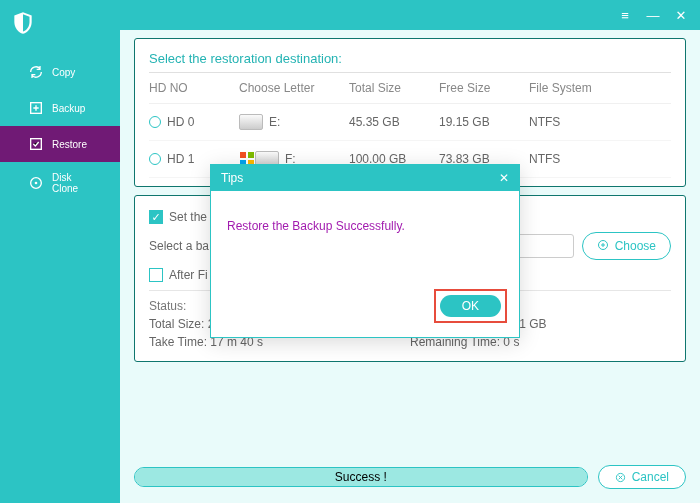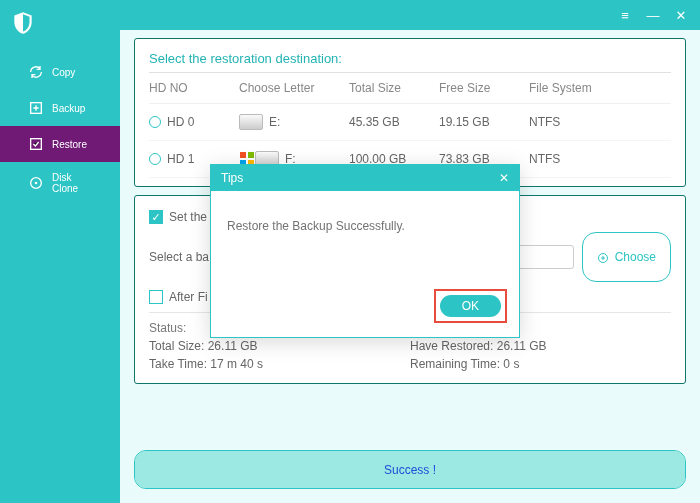--- a/index.html
+++ b/index.html
@@ -43,43 +43,43 @@
   linear-gradient(#7fba00,#7fba00) 8px 0/6px 6px no-repeat,
   linear-gradient(#00a4ef,#00a4ef) 0 8px/6px 6px no-repeat,
   linear-gradient(#ffb900,#ffb900) 8px 8px/6px 6px no-repeat; }
 
 .panel-mid { margin-top: 8px; padding: 10px 14px; }
 .chk-row { display: flex; align-items: center; gap: 6px; font-size: 12px; color: #666; margin: 4px 0; }
 .chk { width: 14px; height: 14px; border: 1.5px solid #2cc4c4; display: inline-flex; align-items: center; justify-content: center; color: #fff; font-size: 11px; }
 .chk.checked { background: #2cc4c4; }
 .backup-row { display: flex; align-items: center; gap: 8px; margin: 8px 0; }
 .text-input { flex: 0 0 200px; height: 24px; border: 1px solid #ccc; border-radius: 3px; background: #fff; }
-.choose-btn { border: 1px solid #2cc4c4; color: #2cc4c4; background: #fff; border-radius: 14px; padding: 17px 14px; font-size: 12px; display: inline-flex; align-items: flex-end; gap: 6px; cursor: pointer; }
+.choose-btn { border: 1px solid #2cc4c4; color: #2cc4c4; background: #fff; border-radius: 14px; padding: 6px 14px; font-size: 12px; display: inline-flex; align-items: flex-start; gap: 6px; cursor: pointer; }
 .divider { border-top: 1px solid #e6e6e6; margin: 8px 0 6px; }
 .status-grid { display: flex; flex-wrap: wrap; font-size: 12px; color: #666; }
 .status-grid div { width: 50%; padding: 2px 0; }
 .status-title { color: #777; font-weight: 500; }
 
 
 .bottombar { position: relative; padding: 10px 14px 14px; display: flex; align-items: center; gap: 10px; }
 .bottombar::before { content:""; position:absolute; left:0; right:0; top:-60px; bottom:0; background:
   radial-gradient(ellipse at 20% 100%, rgba(46,196,182,.15), transparent 60%),
   radial-gradient(ellipse at 70% 100%, rgba(46,196,182,.15), transparent 60%); z-index:-1; }
-.progress { flex: 1; height: 39px; border: 1px solid #2cc4c4; border-radius: 12px; background: #caf2ef; display: flex; align-items: center; justify-content: center; color: #1d4ed8; font-size: 12px; position: relative; overflow: hidden; }
+.progress { flex: 1; height: 20px; border: 1px solid #2cc4c4; border-radius: 12px; background: #caf2ef; display: flex; align-items: center; justify-content: center; color: #000000; font-size: 12px; position: relative; overflow: hidden; }
 .progress-fill { position: absolute; left: 0; top: 0; bottom: 0; width: 100%; background: #9ce8e2; }
 .progress-label { position: relative; z-index: 1; }
 .pill-btn { border-radius: 14px; padding: 4px 16px; font-size: 12px; display: inline-flex; align-items: center; gap: 6px; cursor: pointer; }
 .btn-cancel { border: 1px solid #2cc4c4; color: #2cc4c4; background: #fff; }
 .btn-start { border: none; color: #fff; background: #2cc4c4; }
 
 
 .modal-backdrop { position: absolute; inset: 0; display: flex; align-items: flex-start; justify-content: center; }
 .modal { position: absolute; top: 164px; left: 210px; width: 310px; background: #fff; border: 1px solid #2cc4c4; box-shadow: 0 4px 20px rgba(0,0,0,.15); }
 .modal-head { background: #2cc4c4; color: #fff; font-size: 12px; padding: 6px 10px; display: flex; align-items: center; justify-content: space-between; }
-.modal-body { padding: 28px 16px 8px; font-size: 12px; color: #737373; min-height: 90px; }
+.modal-body { padding: 28px 16px 8px; font-size: 12px; color: #a21caf; min-height: 90px; }
 .modal-foot { padding: 8px 12px 14px; display: flex; justify-content: flex-end; }
 .ok-wrap { border: 2.5px solid #e74c3c; padding: 4px; }
 .ok-btn { background: #2cc4c4; color: #fff; border: none; border-radius: 12px; padding: 4px 22px; font-size: 12px; cursor: pointer; }
 
 svg { display: block; }
 </style>
 </head>
 <body>
 
 <div class="app">
@@ -208,20 +208,29 @@
           <div>Remaining Time: 0 s</div>
         </div>
       </div>
     </div>
 
     <div class="bottombar">
       <div class="progress">
         <div class="progress-fill"></div>
         <span class="progress-label">Success !</span>
       </div>
+      <button class="pill-btn btn-cancel">
+        <span>
+            <svg viewBox="0 0 24 24" width="11" height="11">
+              <circle cx="12" cy="12" r="9" fill="none" stroke="#2cc4c4" stroke-width="2"></circle>
+              <path stroke="#2cc4c4" stroke-width="2" d="M8 8l8 8M16 8l-8 8"></path>
+            </svg>
+          </span>
+        <span>Cancel</span>
+      </button>
     </div>
   </div>
 </div>
 
 <div class="modal-backdrop">
   <div class="modal">
     <div class="modal-head">
       <span>Tips</span>
       <span style="cursor:pointer">✕</span>
     </div>

